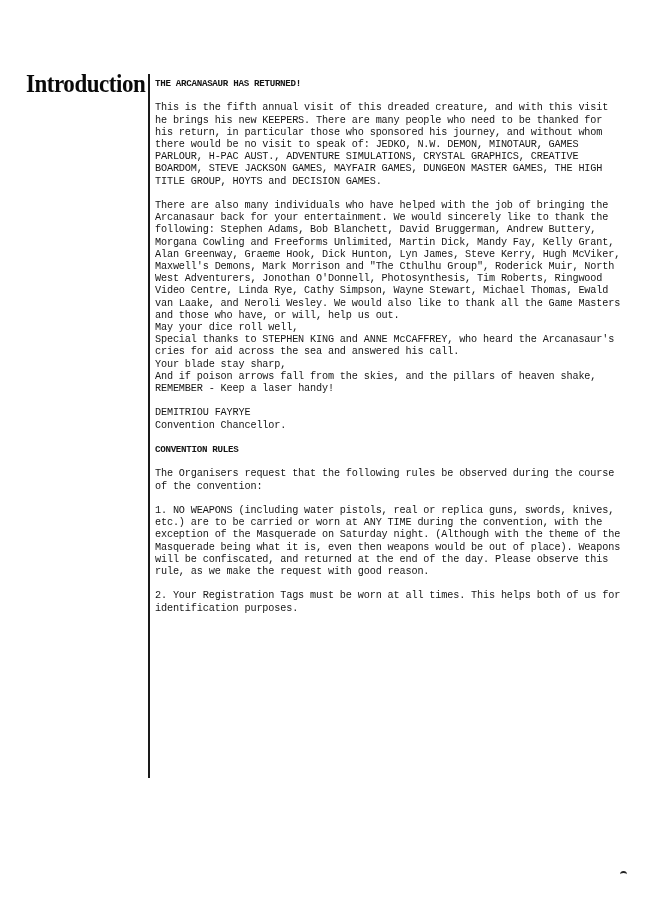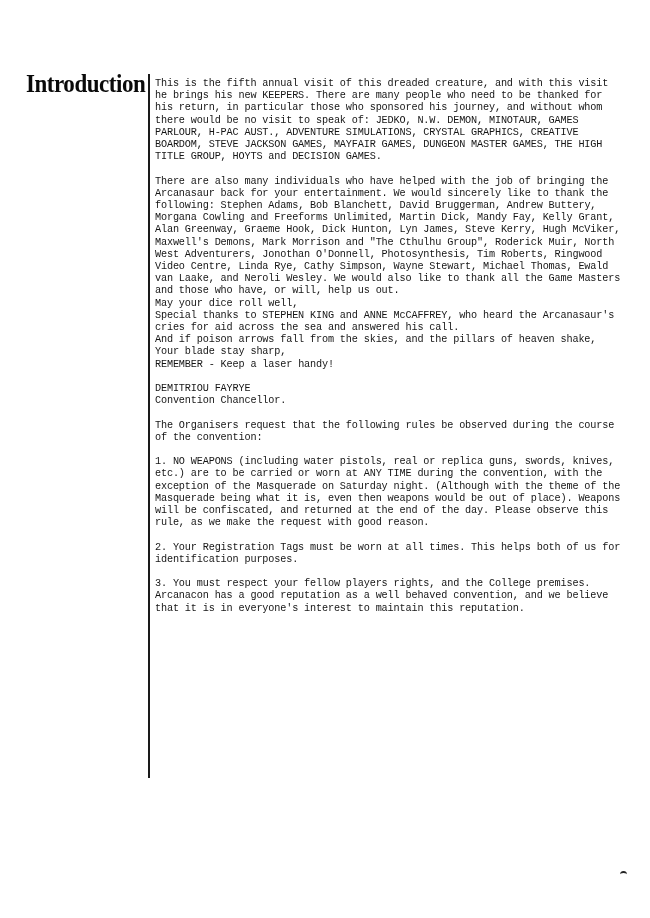--- a/index.html
+++ b/index.html
@@ -23,28 +23,29 @@
     .it { }
     .mark { position:absolute; left:620px; top:871px; width:7px; height:3px; border-top:2px solid #222; border-radius:4px 4px 0 0; }
   </style>
 </head>
 <body>
 
 <div class="heading">Introduction</div>
 <div class="rule"></div>
 
 <div class="content">
+  <p class="caps">THE ARCANASAUR HAS RETURNED!</p>
   <p>This is the fifth annual visit of this dreaded creature, and with this visit he brings his new KEEPERS. There are many people who need to be thanked for his return, in particular those who sponsored his journey, and without whom there would be no visit to speak of: JEDKO, N.W. DEMON, MINOTAUR, GAMES PARLOUR, H-PAC AUST., ADVENTURE SIMULATIONS, CRYSTAL GRAPHICS, CREATIVE BOARDOM, STEVE JACKSON GAMES, MAYFAIR GAMES, DUNGEON MASTER GAMES, THE HIGH TITLE GROUP, HOYTS and DECISION GAMES.</p>
   <p class="tight"><span>There are also many individuals who have helped with the job of bringing the Arcanasaur back for your entertainment. We would sincerely like to thank the following: </span><span class="it">Stephen Adams, Bob Blanchett, David Bruggerman, Andrew Buttery, Morgana Cowling and Freeforms Unlimited, Martin Dick, Mandy Fay, Kelly Grant, Alan Greenway, Graeme Hook, Dick Hunton, Lyn James, Steve Kerry, Hugh McViker, Maxwell's Demons, Mark Morrison and "The Cthulhu Group", Roderick Muir, North West Adventurers, Jonothan O'Donnell, Photosynthesis, Tim Roberts, Ringwood Video Centre, Linda Rye, Cathy Simpson, Wayne Stewart, Michael Thomas, Ewald van Laake, and Neroli Wesley.</span><span> We would also like to thank all the Game Masters and those who have, or will, help us out.</span></p>
   <p class="tight">May your dice roll well,</p>
   <p class="tight">Special thanks to STEPHEN KING and ANNE McCAFFREY, who heard the Arcanasaur's cries for aid across the sea and answered his call.</p>
+  <p class="tight">Your blade stay sharp,</p>
   <p class="tight">And if poison arrows fall from the skies, and the pillars of heaven shake,</p>
-  <p class="tight">Your blade stay sharp,</p>
   <p><span>REMEMBER - </span><span class="it">Keep a laser handy!</span></p>
   <p class="tight it">DEMITRIOU FAYRYE</p>
   <p class="it">Convention Chancellor.</p>
+  <p class="caps">CONVENTION RULES</p>
   <p>The Organisers request that the following rules be observed during the course of the convention:</p>
   <p>1. NO WEAPONS (including water pistols, real or replica guns, swords, knives, etc.) are to be carried or worn at ANY TIME during the convention, with the exception of the Masquerade on Saturday night. (Although with the theme of the Masquerade being what it is, even then weapons would be out of place). Weapons will be confiscated, and returned at the end of the day. Please observe this rule, as we make the request with good reason.</p>
   <p>2. Your Registration Tags must be worn at all times. This helps both of us for identification purposes.</p>
-  <p>3. You must respect your fellow players rights, and the College premises. Arcanacon has a good reputation as a well behaved convention, and we believe that it is in everyone's interest to maintain this reputation.</p>
 </div>
 
 <div class="mark"></div>
 
 </body></html>

